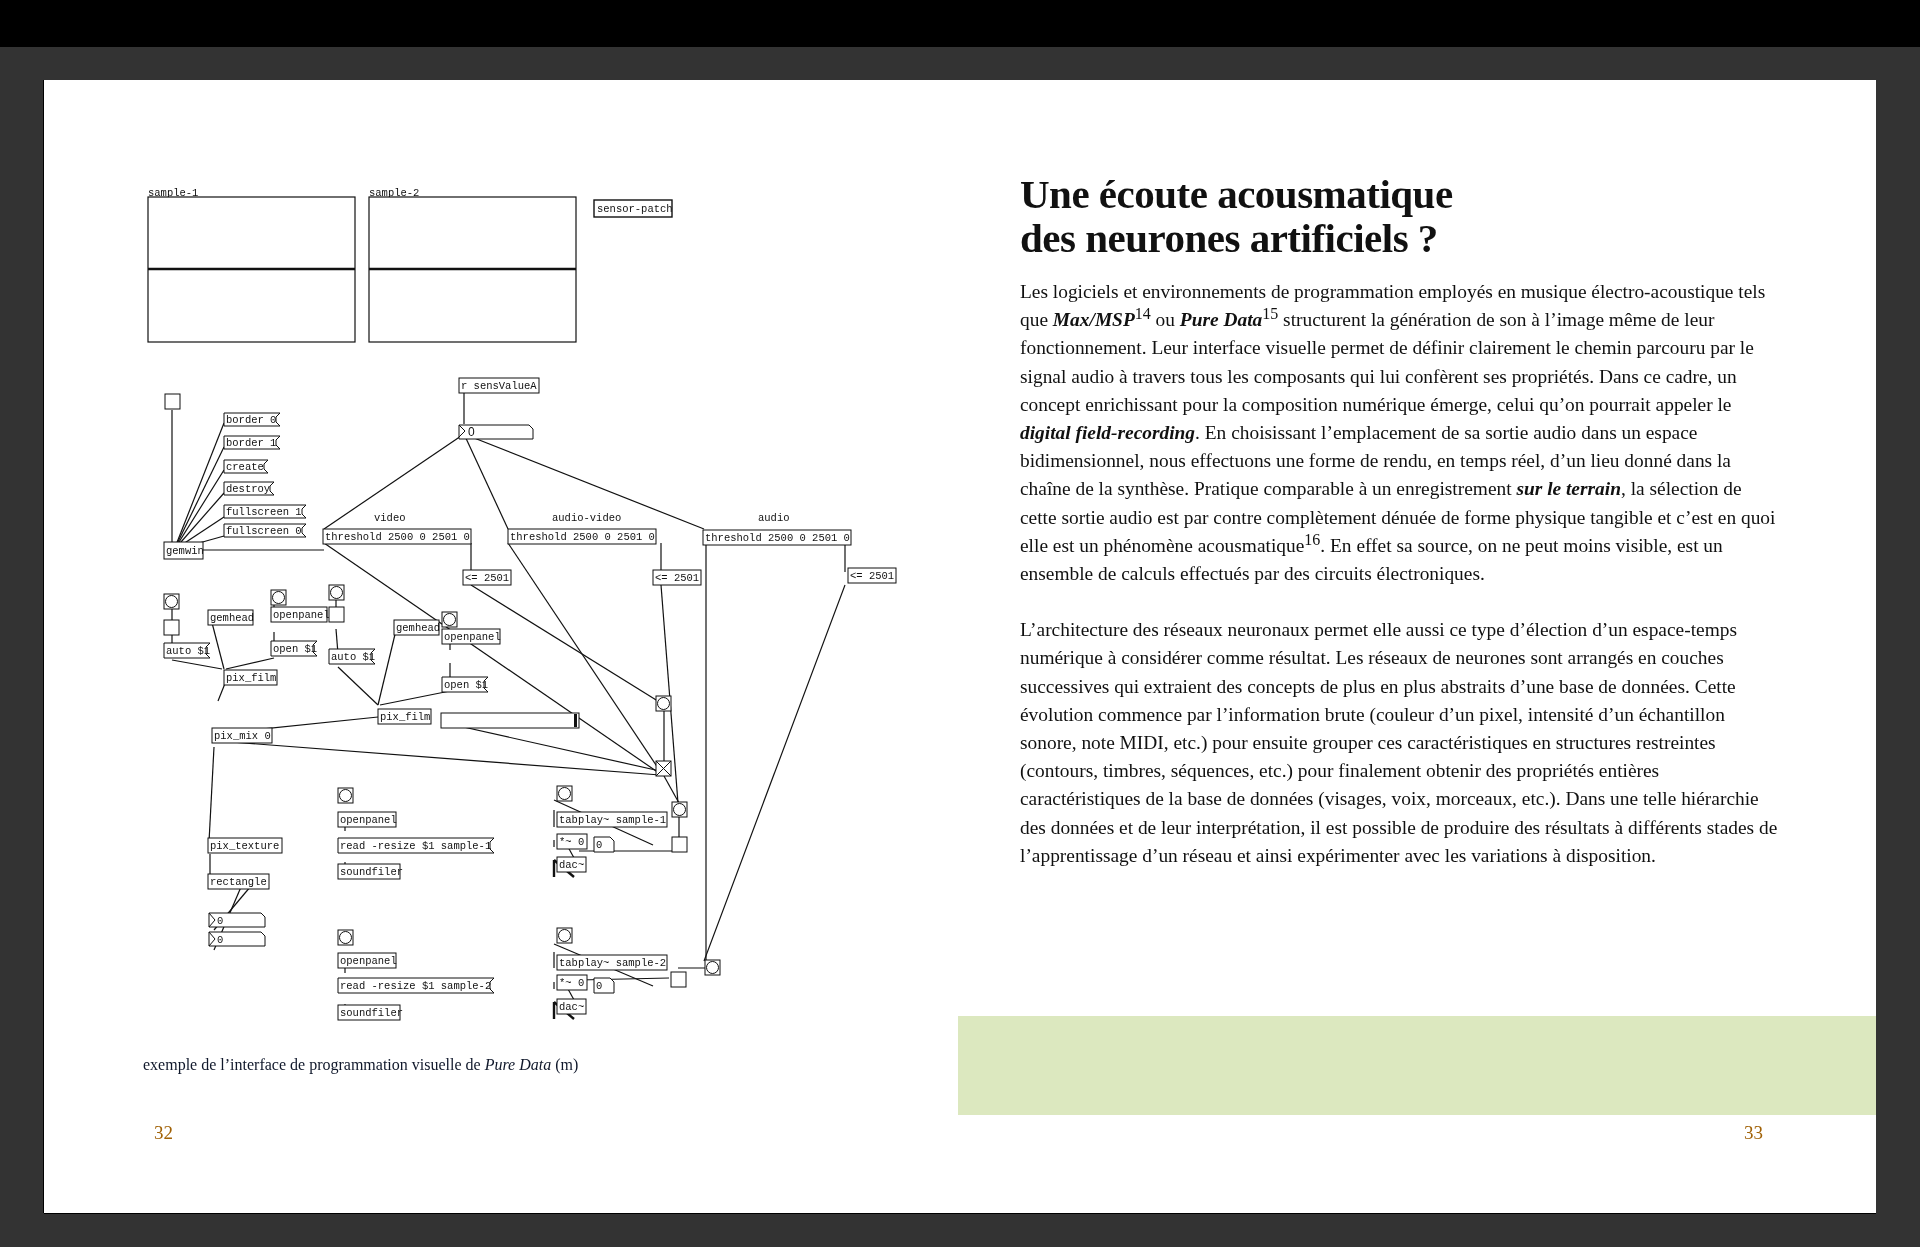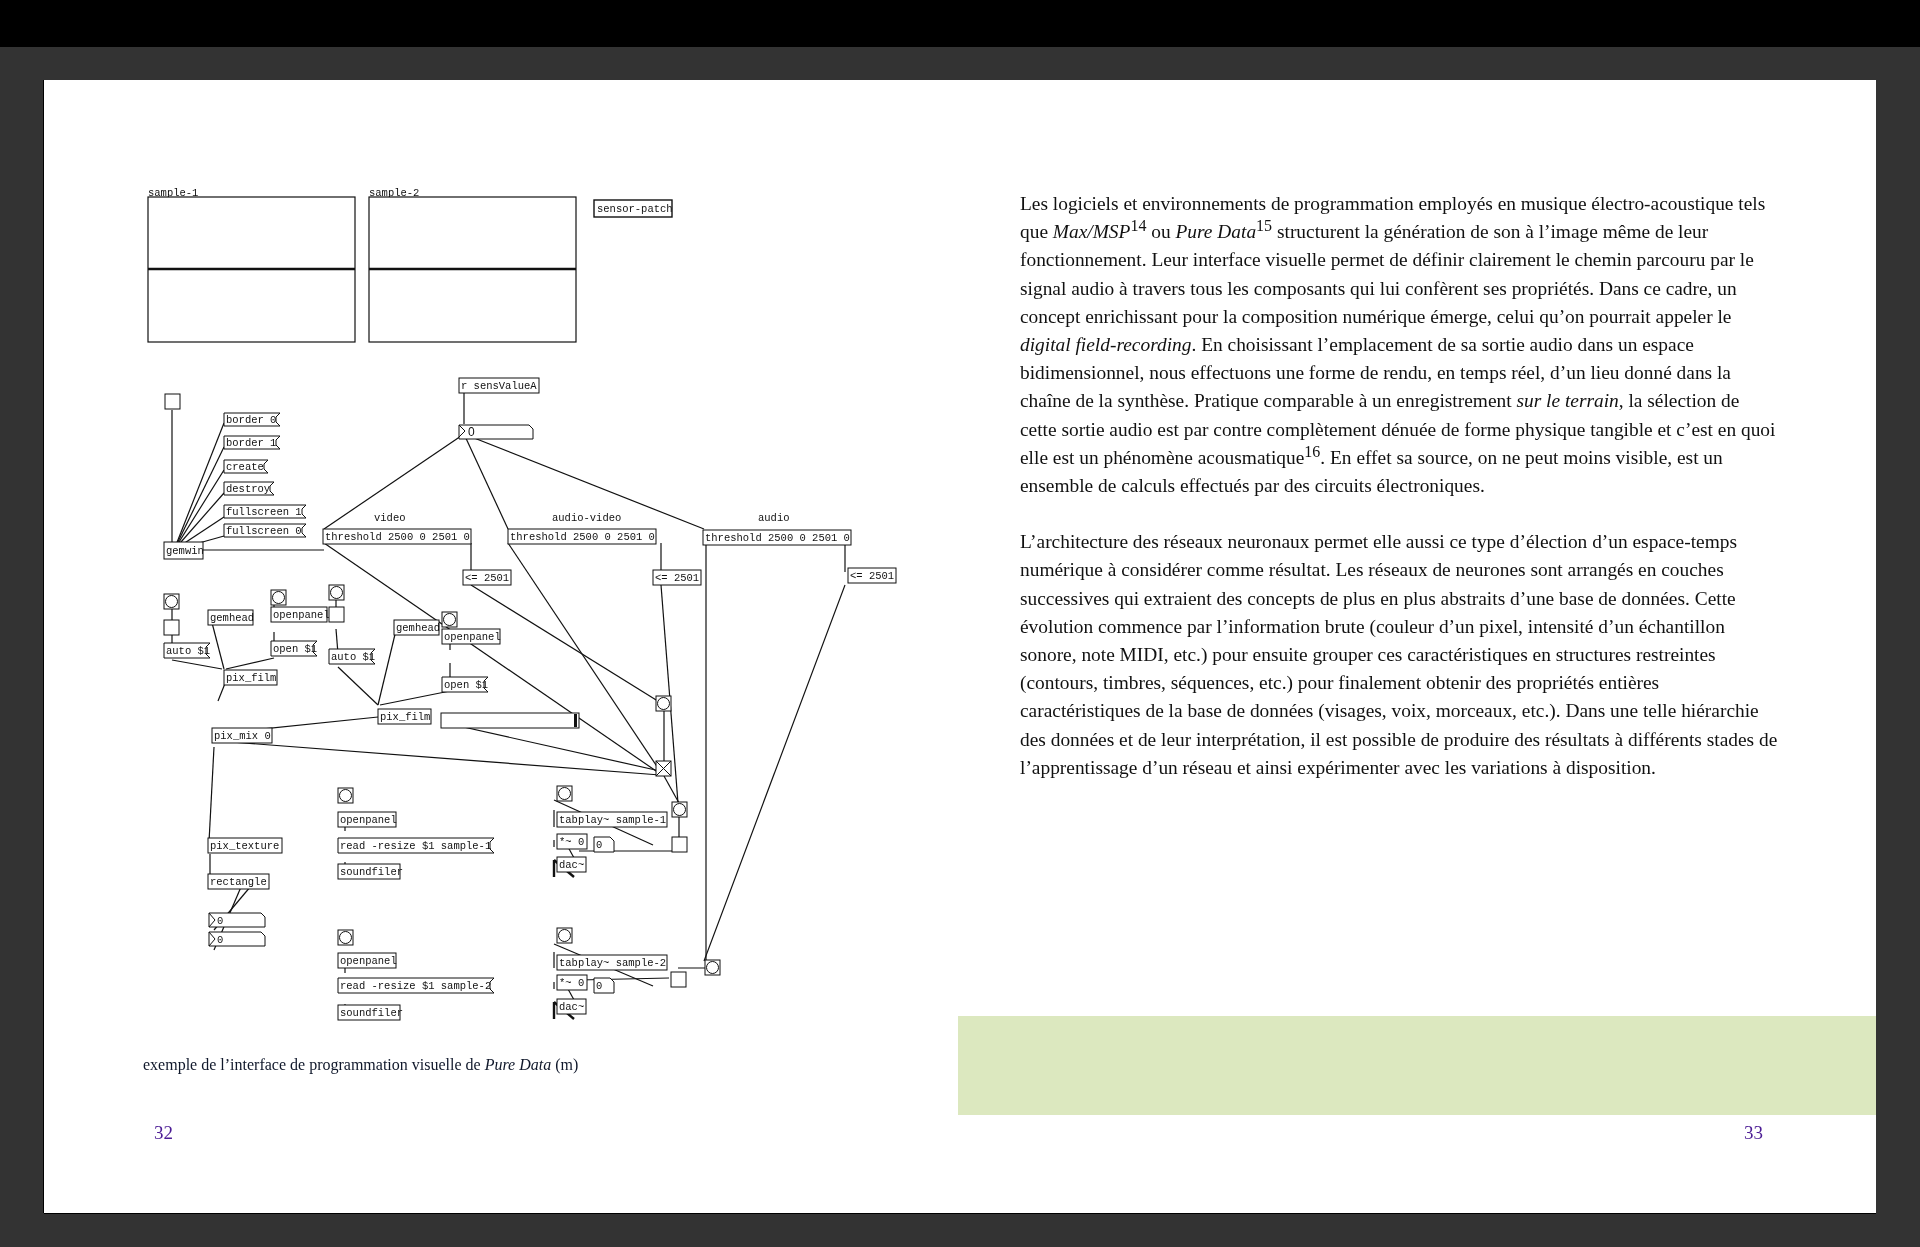--- a/index.html
+++ b/index.html
@@ -5,25 +5,25 @@
   html, body { margin:0; padding:0; }
   body { width:1920px; height:1247px; background:#333333; position:relative; overflow:hidden; font-family:"Liberation Serif", serif; }
   .topbar { position:absolute; left:0; top:0; width:1920px; height:47px; background:#000; }
   .page { position:absolute; left:44px; top:80px; width:1832px; height:1133px; background:#fff; box-shadow:0 1px 0 #000, -1px 0 0 #000; }
   .patch { position:absolute; left:0; top:0; width:960px; height:906px; }
   .patch svg { position:absolute; left:0; top:0; }
   .pd { font-family:"Liberation Mono", monospace; font-size:10.5px; fill:#111; }
   .pdlabel { font-family:"Liberation Mono", monospace; font-size:10.5px; fill:#111; }
   .caption { position:absolute; left:99px; top:976px; font-size:16px; color:#0f172a; }
   .caption i { font-style:italic; }
-  .pnum { position:absolute; top:1042px; font-size:19px; color:#4c1d95; }
+  .pnum { position:absolute; top:1042px; font-size:19px; color:#a16207; }
   .right { position:absolute; left:976px; top:92px; width:760px; }
   .title { font-family:"Liberation Serif", serif; font-weight:bold; font-size:41px; line-height:44px; color:#111; margin:0; letter-spacing:-0.5px; }
   .para { font-size:19.4px; line-height:28.2px; color:#111; margin:0; }
-  .para i { font-style:italic; }
+  .para i { font-style:italic;font-weight:bold; }
   .para sup { font-size:16px; vertical-align:7px; line-height:0; }
   .green { position:absolute; left:914px; top:936px; width:918px; height:99px; background:#dce8bf; }
 </style>
 </head>
 <body>
 
 <div class="topbar"></div>
 
 <div class="page">
 
@@ -382,19 +382,22 @@
           <rect x="513" y="919" width="29" height="15" fill="#fff" stroke="#111"></rect>
           <text class="pd" x="515" y="930">dac~</text>
         </g>
     </svg>
 
     <div class="caption"><span>exemple de l’interface de programmation visuelle de </span><i>Pure Data</i><span> (m)</span></div>
     <div class="pnum" style="left:110px;">32</div>
   </div>
 
   <div class="right">
+    <h1 class="title">
+      <span>Une écoute acousmatique</span><br><span>des neurones artificiels ?</span>
+    </h1>
     <p class="para" id="p1" style="margin-top:18px;"><span>Les logiciels et environnements de programmation employés en musique électro-acoustique tels que </span><i>Max/MSP</i><sup>14</sup><span> ou </span><i>Pure Data</i><sup>15</sup><span> structurent la génération de son à l’image même de leur fonctionnement. Leur interface visuelle permet de définir clairement le chemin parcouru par le signal audio à travers tous les composants qui lui confèrent ses propriétés. Dans ce cadre, un concept enrichissant pour la composition numérique émerge, celui qu’on pourrait appeler le </span><i>digital field-recording</i><span>. En choisissant l’emplacement de sa sortie audio dans un espace bidimensionnel, nous effectuons une forme de rendu, en temps réel, d’un lieu donné dans la chaîne de la synthèse. Pratique comparable à un enregistrement </span><i>sur le terrain</i><span>, la sélection de cette sortie audio est par contre complètement dénuée de forme physique tangible et c’est en quoi elle est un phénomène acousmatique</span><sup>16</sup><span>. En effet sa source, on ne peut moins visible, est un ensemble de calculs effectués par des circuits électroniques.</span></p>
     <p class="para" style="margin-top:28px;">L’architecture des réseaux neuronaux permet elle aussi ce type d’élection d’un espace-temps numérique à considérer comme résultat. Les réseaux de neurones sont arrangés en couches successives qui extraient des concepts de plus en plus abstraits d’une base de données. Cette évolution commence par l’information brute (couleur d’un pixel, intensité d’un échantillon sonore, note MIDI, etc.) pour ensuite grouper ces caractéristiques en structures restreintes (contours, timbres, séquences, etc.) pour finalement obtenir des propriétés entières caractéristiques de la base de données (visages, voix, morceaux, etc.). Dans une telle hiérarchie des données et de leur interprétation, il est possible de produire des résultats à différents stades de l’apprentissage d’un réseau et ainsi expérimenter avec les variations à disposition.</p>
   </div>
 
   <div class="green"></div>
   <div class="pnum" style="left:1700px;">33</div>
 </div>
 
 </body></html>

